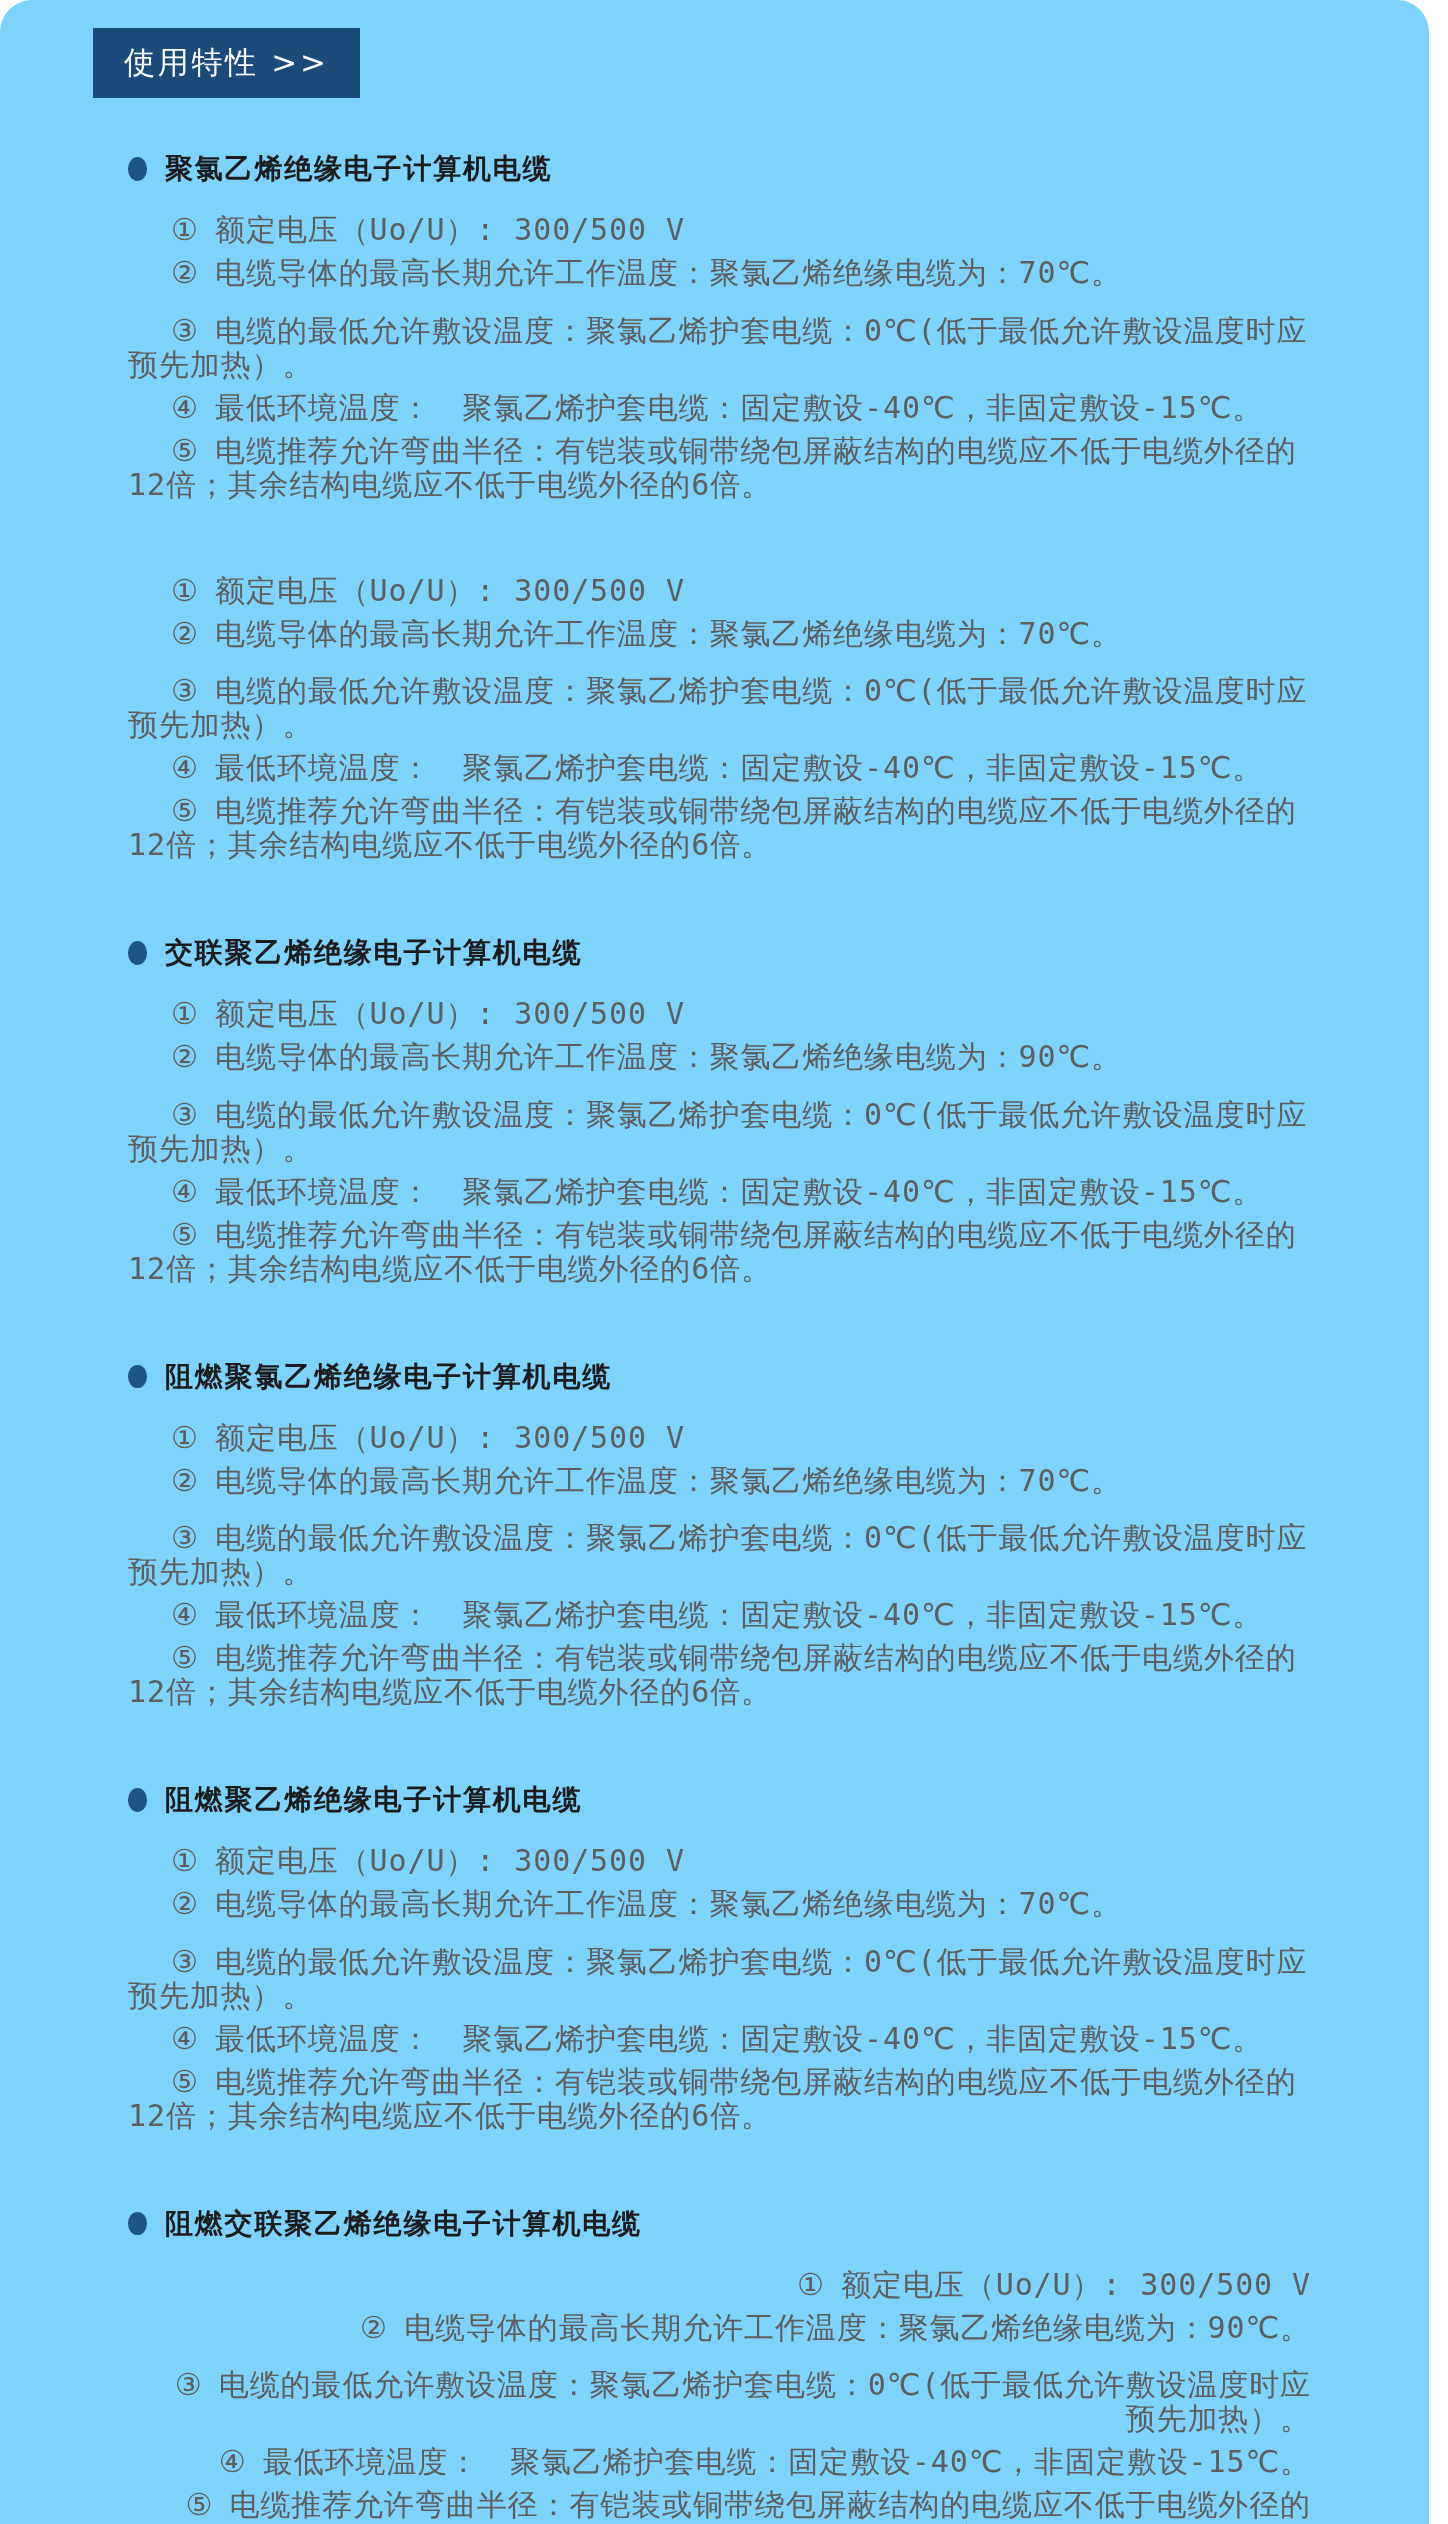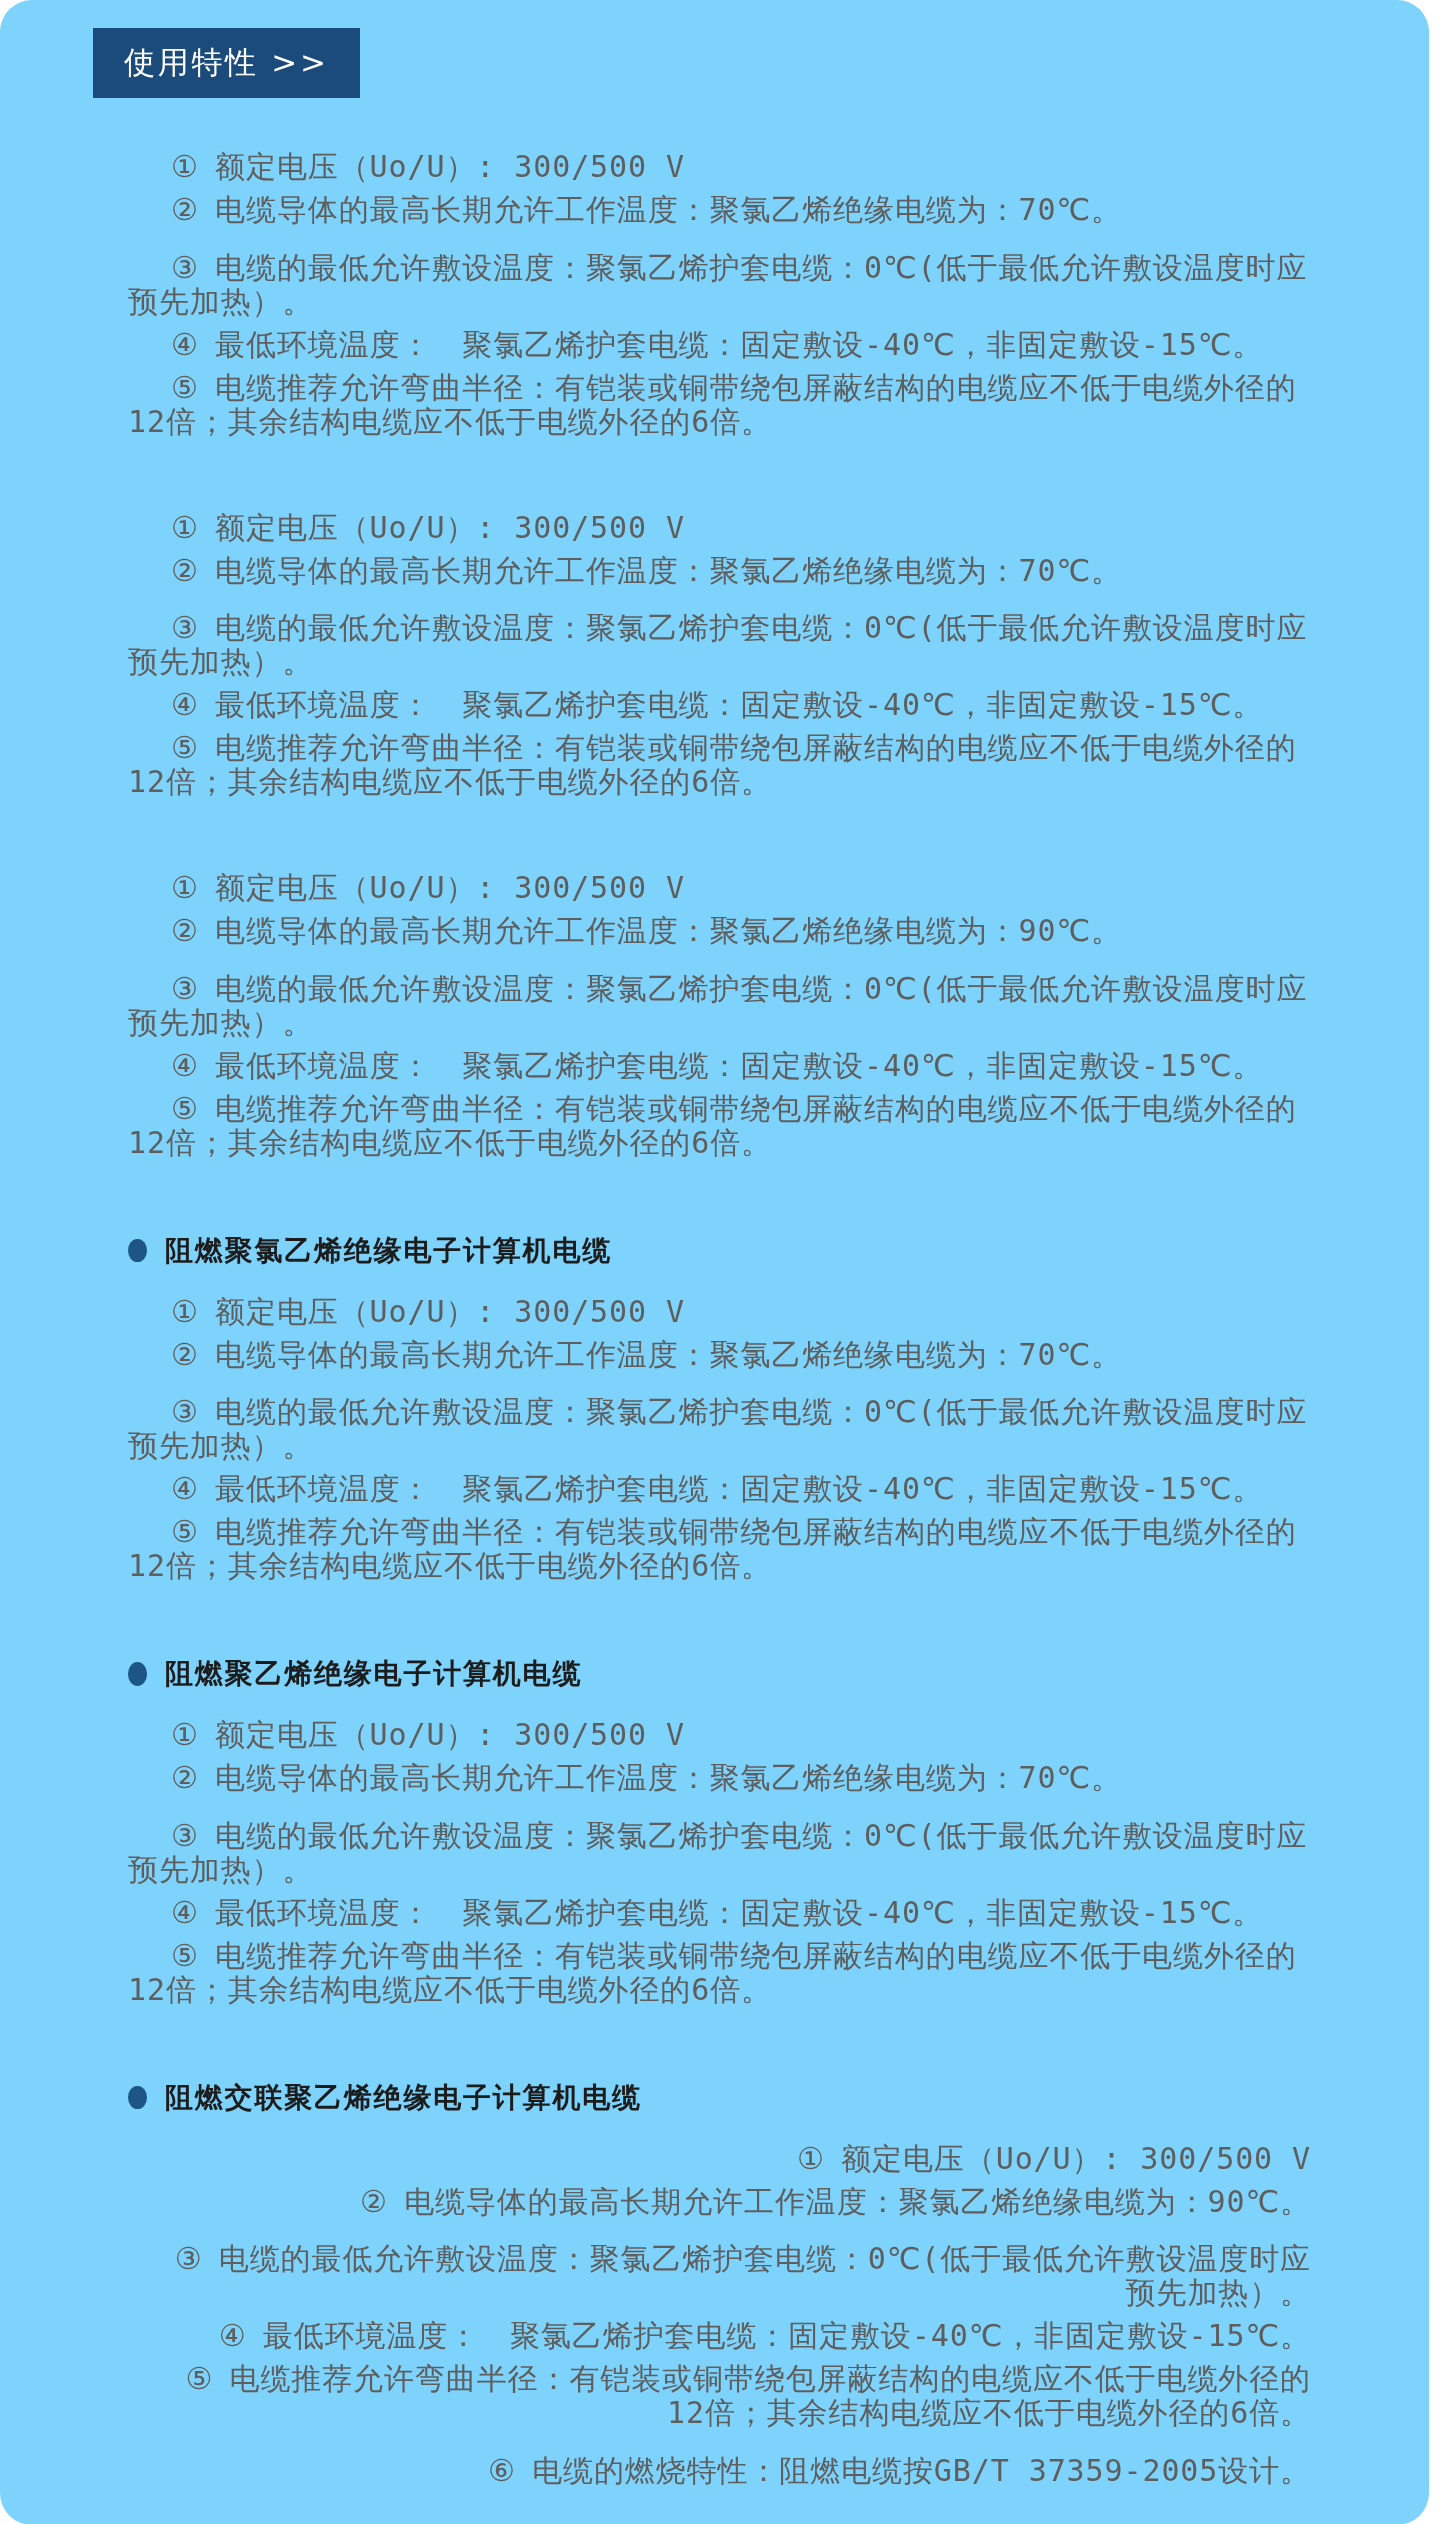--- a/index.html
+++ b/index.html
@@ -64,36 +64,44 @@
 </head>
 <body>
 
 <div class="page">
 
   <div class="badge">使用特性 &gt;&gt;</div>
 
   <div class="content">
 
     <div class="section">
+      <div class="sec-head">
+        <span class="bullet"></span>
+        <span class="sec-title">聚氯乙烯绝缘电子计算机电缆</span>
+      </div>
       <p class="item"><span class="num">①</span><span>额定电压（Uo/U）: 300/500 V</span></p>
       <p class="item"><span class="num">②</span><span>电缆导体的最高长期允许工作温度：聚氯乙烯绝缘电缆为：70℃。</span></p>
       <p class="item gap-top"><span class="num">③</span><span>电缆的最低允许敷设温度：聚氯乙烯护套电缆：0℃(低于最低允许敷设温度时应预先加热）。</span></p>
       <p class="item"><span class="num">④</span><span>最低环境温度：　聚氯乙烯护套电缆：固定敷设-40℃，非固定敷设-15℃。</span></p>
       <p class="item"><span class="num">⑤</span><span>电缆推荐允许弯曲半径：有铠装或铜带绕包屏蔽结构的电缆应不低于电缆外径的12倍；其余结构电缆应不低于电缆外径的6倍。</span></p>
     </div>
 
     <div class="section">
       <p class="item"><span class="num">①</span><span>额定电压（Uo/U）: 300/500 V</span></p>
       <p class="item"><span class="num">②</span><span>电缆导体的最高长期允许工作温度：聚氯乙烯绝缘电缆为：70℃。</span></p>
       <p class="item gap-top"><span class="num">③</span><span>电缆的最低允许敷设温度：聚氯乙烯护套电缆：0℃(低于最低允许敷设温度时应预先加热）。</span></p>
       <p class="item"><span class="num">④</span><span>最低环境温度：　聚氯乙烯护套电缆：固定敷设-40℃，非固定敷设-15℃。</span></p>
       <p class="item"><span class="num">⑤</span><span>电缆推荐允许弯曲半径：有铠装或铜带绕包屏蔽结构的电缆应不低于电缆外径的12倍；其余结构电缆应不低于电缆外径的6倍。</span></p>
     </div>
 
     <div class="section">
+      <div class="sec-head">
+        <span class="bullet"></span>
+        <span class="sec-title">交联聚乙烯绝缘电子计算机电缆</span>
+      </div>
       <p class="item"><span class="num">①</span><span>额定电压（Uo/U）: 300/500 V</span></p>
       <p class="item"><span class="num">②</span><span>电缆导体的最高长期允许工作温度：聚氯乙烯绝缘电缆为：90℃。</span></p>
       <p class="item gap-top"><span class="num">③</span><span>电缆的最低允许敷设温度：聚氯乙烯护套电缆：0℃(低于最低允许敷设温度时应预先加热）。</span></p>
       <p class="item"><span class="num">④</span><span>最低环境温度：　聚氯乙烯护套电缆：固定敷设-40℃，非固定敷设-15℃。</span></p>
       <p class="item"><span class="num">⑤</span><span>电缆推荐允许弯曲半径：有铠装或铜带绕包屏蔽结构的电缆应不低于电缆外径的12倍；其余结构电缆应不低于电缆外径的6倍。</span></p>
     </div>
 
     <div class="section">
       <div class="sec-head">
         <span class="bullet"></span>

